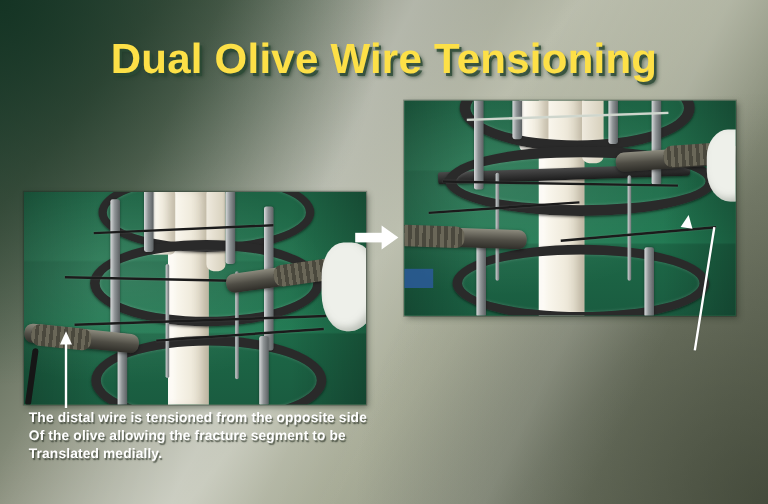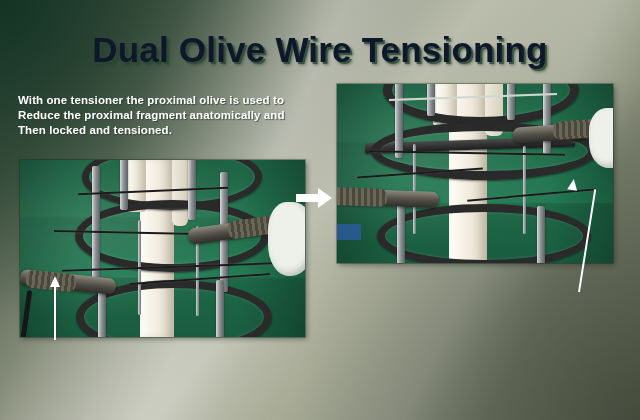--- a/index.html
+++ b/index.html
@@ -23,21 +23,21 @@
   .bg-darkcorner{
     position:absolute;inset:0;
     background:radial-gradient(circle at 0% 0%,rgba(16,48,32,.85) 0%,rgba(16,48,32,.45) 18%,rgba(16,48,32,0) 42%),
                radial-gradient(circle at 100% 100%,rgba(40,46,34,.55) 0%,rgba(40,46,34,0) 45%);
   }
 
   
   .title{
     position:absolute;left:0;top:30px;width:640px;text-align:center;
     font-size:35px;font-weight:bold;letter-spacing:.2px;
-    color:#0f172a;
+    color:#fde047;
     text-shadow:2px 2px 0 rgba(42,74,52,.80), 3px 3px 3px rgba(30,55,38,.55);
     white-space:nowrap;
   }
 
   
   .txt{
     position:absolute;color:#ffffff;font-size:11.5px;font-weight:bold;
     line-height:15px;letter-spacing:.1px;
     text-shadow:1px 1px 1px rgba(50,58,46,.75);
     white-space:pre-line;
@@ -182,19 +182,19 @@
 
     <div class="tool" style="left:-10px;top:106px;width:112px;transform:rotate(2deg);"></div>
     <div class="toolgrip" style="left:-6px;top:104px;width:56px;transform:rotate(2deg);"></div>
 
     <div style="position:absolute;left:-2px;top:140px;width:26px;height:16px;background:#2b5a9a;opacity:.85;"></div>
   </div>
 
   <div class="arrow-line" style="left:578px;top:188px;width:2px;height:104px;transform:rotate(9deg);transform-origin:50% 100%;"></div>
   <div class="arrow-head" style="left:568px;top:179px;border-left:5px solid transparent;border-right:5px solid transparent;border-bottom:11px solid #ffffff;transform:rotate(9deg);"></div>
 
-  <div class="txt" id="txt-top">With one tensioner the proximal olive is used to
-Reduce the proximal fragment anatomically and
-Then locked and tensioned.</div>
-
+
+  <div class="txt" id="txt-bottomleft">The distal wire is tensioned from the opposite side
+Of the olive allowing the fracture segment to be
+Translated medially.</div>
 
 
 </div>
 
 </body></html>

